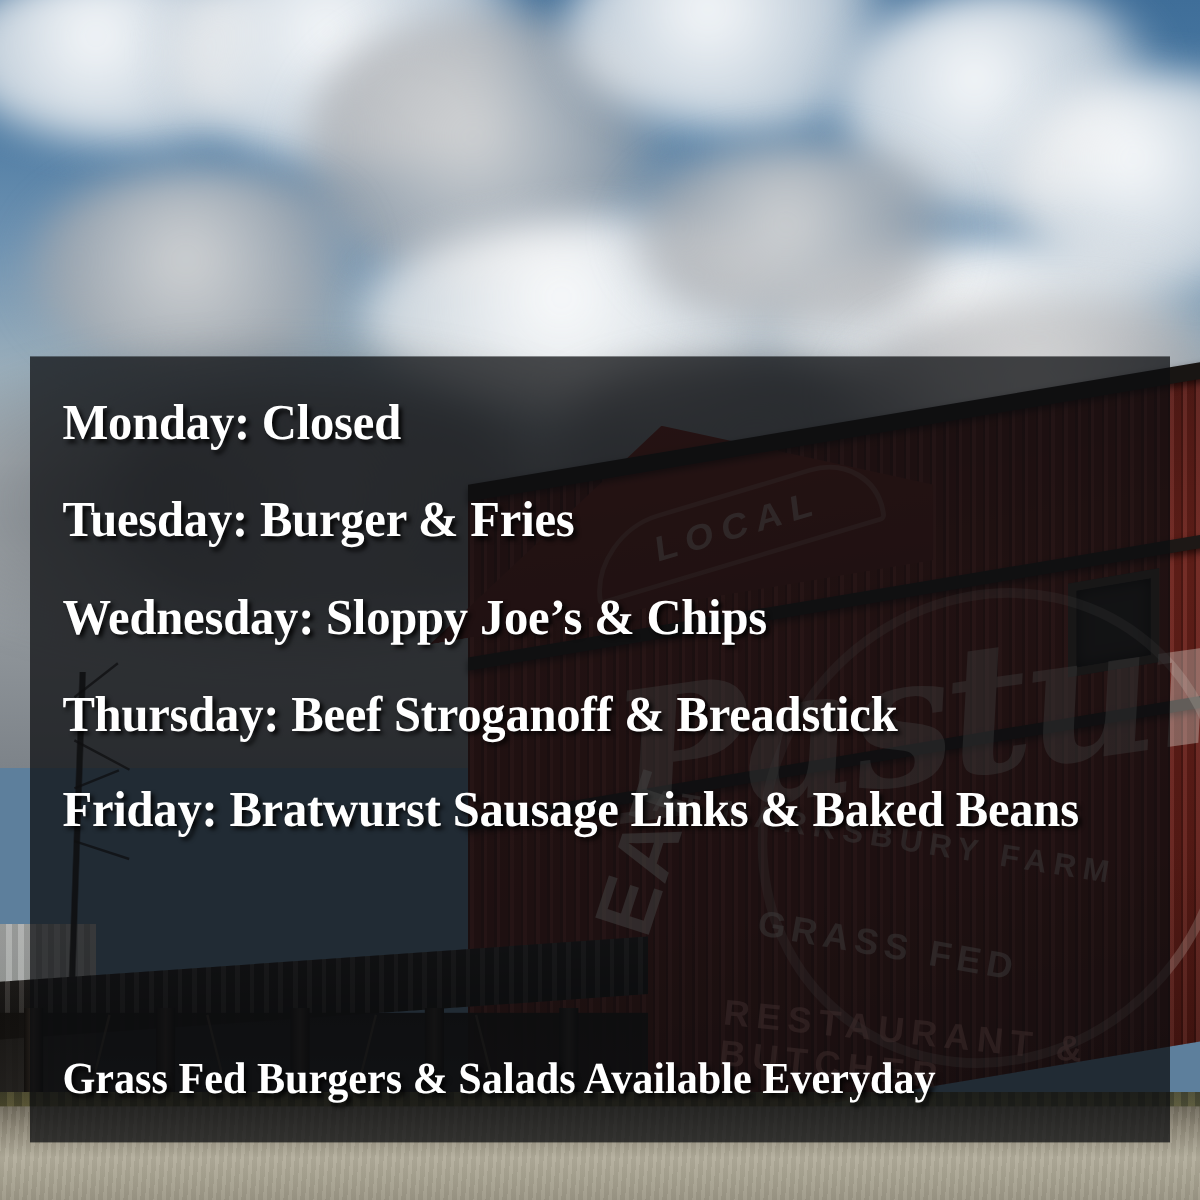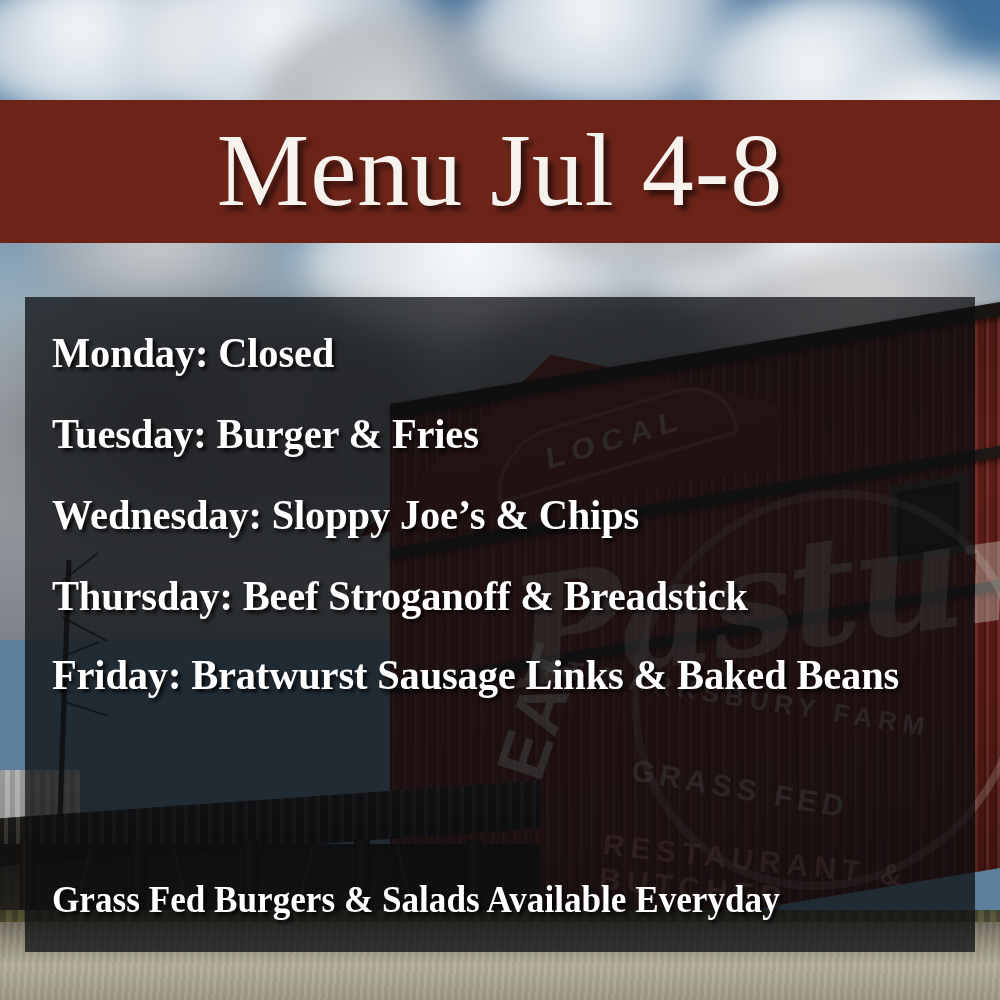--- a/index.html
+++ b/index.html
@@ -396,23 +396,20 @@
       <div class="cross" style="left:96px;  transform:rotate(14deg);"></div>
       <div class="cross" style="left:206px; transform:rotate(-14deg);"></div>
       <div class="cross" style="left:318px; transform:rotate(14deg);"></div>
       <div class="cross" style="left:430px; transform:rotate(-14deg);"></div>
     </div>
 
     <div class="grass-strip"></div>
     <div class="ground"></div>
   </div>
 
-  <div class="banner">
-    <div class="banner-title">Menu Jul 4-8</div>
-  </div>
 
   <div class="menu-panel">
     <p class="menu-line">Monday: Closed</p>
     <p class="menu-line">Tuesday: Burger &amp; Fries</p>
     <p class="menu-line">Wednesday: Sloppy Joe’s &amp; Chips</p>
     <p class="menu-line two-line">Thursday: Beef Stroganoff &amp; Breadstick</p>
     <p class="menu-line two-line">Friday: Bratwurst Sausage Links &amp; Baked Beans</p>
     <div class="footer-line">Grass Fed Burgers &amp; Salads Available Everyday</div>
   </div>
 

